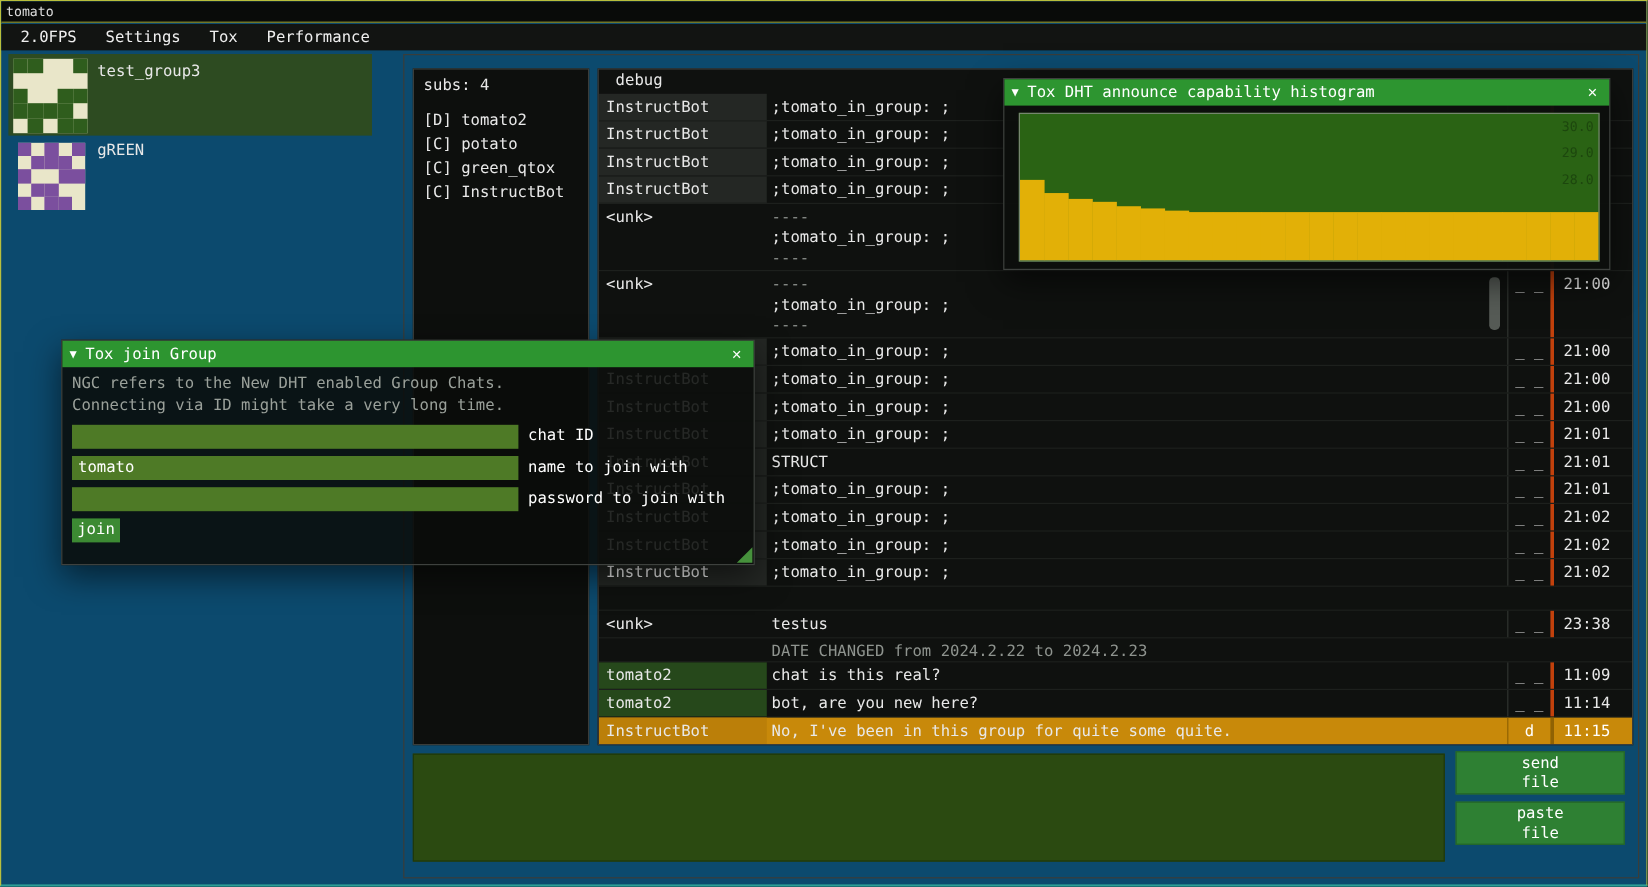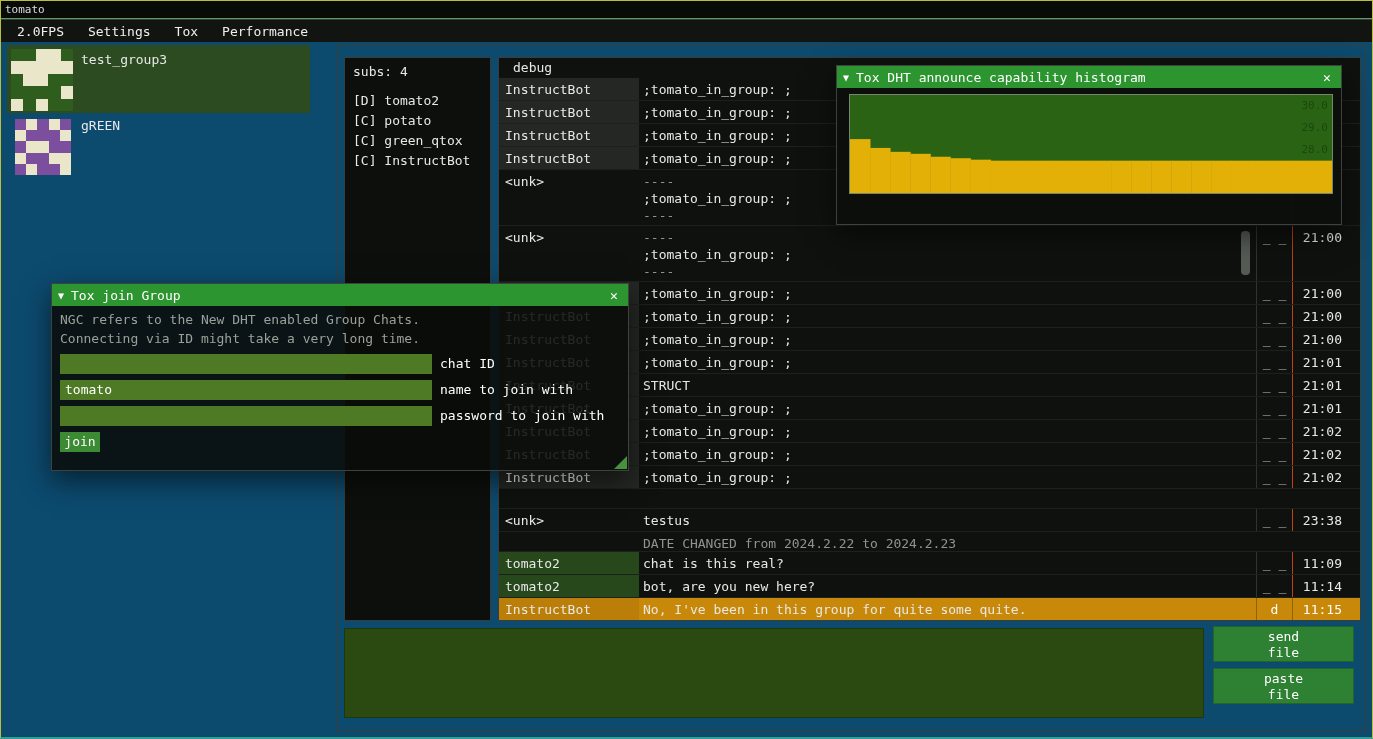--- a/index.html
+++ b/index.html
@@ -49,21 +49,21 @@
     border:1px solid #3a3d3a; background:#0f110f; overflow:hidden; }
   .debug-tab { height:20px; line-height:20px; padding-left:14px; }
   .chat-rows { position:absolute; left:0; top:20px; right:0; bottom:0; overflow:hidden; }
   .crow { display:flex; align-items:stretch; border-bottom:1px solid #1d201d; }
   .cell-name  { width:140px; flex:none; padding:3px 4px 0 6px; line-height:17px;
     overflow:hidden; white-space:nowrap; }
   .cell-msg   { flex:1; padding:3px 0 0 4px; line-height:17px; overflow:hidden;
     white-space:nowrap; }
   .cell-flags { width:36px; flex:none; border-left:1px solid #303330; color:#bfbfbf;
     text-align:center; padding-top:3px; line-height:17px; }
-  .cell-time  { width:68px; flex:none; border-left:1px solid #c2410c; text-align:right;
+  .cell-time  { width:68px; flex:none; border-left:3px solid #c2410c; text-align:right;
     padding:3px 18px 0 0; line-height:17px; }
   .nb-gray  .cell-name { background:#242724; }
   .nb-green .cell-name { background:#26481b; }
   .crow.hl { background:#c8890a; }
   .crow.hl .cell-name { background:#bb7f09; }
   .crow.hl .cell-flags, .crow.hl .cell-time { border-color:#8f6203; color:#fff; }
   .dim { color:#8f948f; }
   .date-row { color:#8f948f; }
 
   .scroll-thumb { position:absolute; left:1240px; top:230px; width:9px; height:44px;
@@ -84,21 +84,21 @@
   .imwin { position:absolute; border:1px solid #3e413e;
     box-shadow:0 10px 26px rgba(0,0,0,0.55); }
   .imwin-title { height:22px; background:#2d9530; display:flex; align-items:center;
     padding:0 6px; gap:7px; color:#fff; }
   .imwin-title .arrow { font-size:10px; cursor:pointer; }
   .imwin-title .title { flex:1; overflow:hidden; white-space:nowrap; }
   .imwin-close { width:16px; text-align:center; cursor:pointer; font-size:13px; }
 
   #hist-window { left:835px; top:64px; width:506px; height:160px;
     background:rgba(12,14,12,0.97); z-index:10; }
-  .plot { position:absolute; left:12px; top:28px; width:484px; height:100px;
+  .plot { position:absolute; left:12px; top:28px; width:484px; height:124px;
     background:#2a6314; border:1px solid #76856f; }
   .plot svg { position:absolute; left:0; top:0; width:100%; height:100%; }
   .plot-label { position:absolute; right:4px; color:#1d470e; font-size:11px;
     line-height:14px; }
 
   #join-window { left:50px; top:282px; width:578px; height:188px;
     background:rgba(10,12,10,0.88); z-index:11; }
   .jinfo { position:absolute; left:8px; color:#9aa09a; white-space:nowrap; }
   .jfield { position:absolute; left:8px; width:372px; height:20px;
     background:#4e7a26; padding:2px 5px; color:#fff; overflow:hidden;

